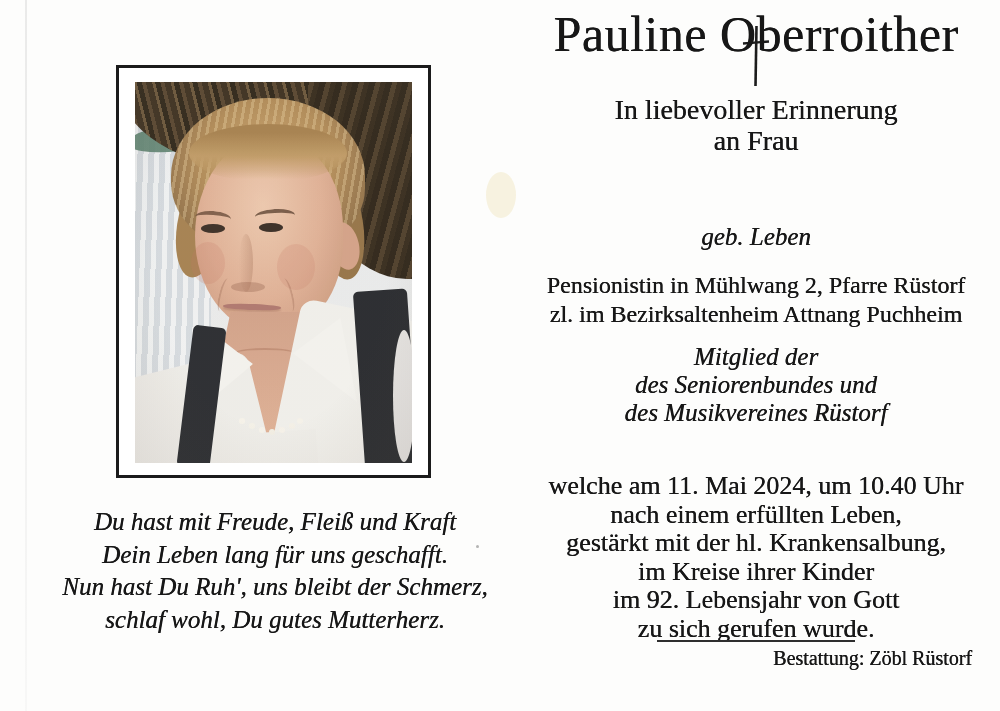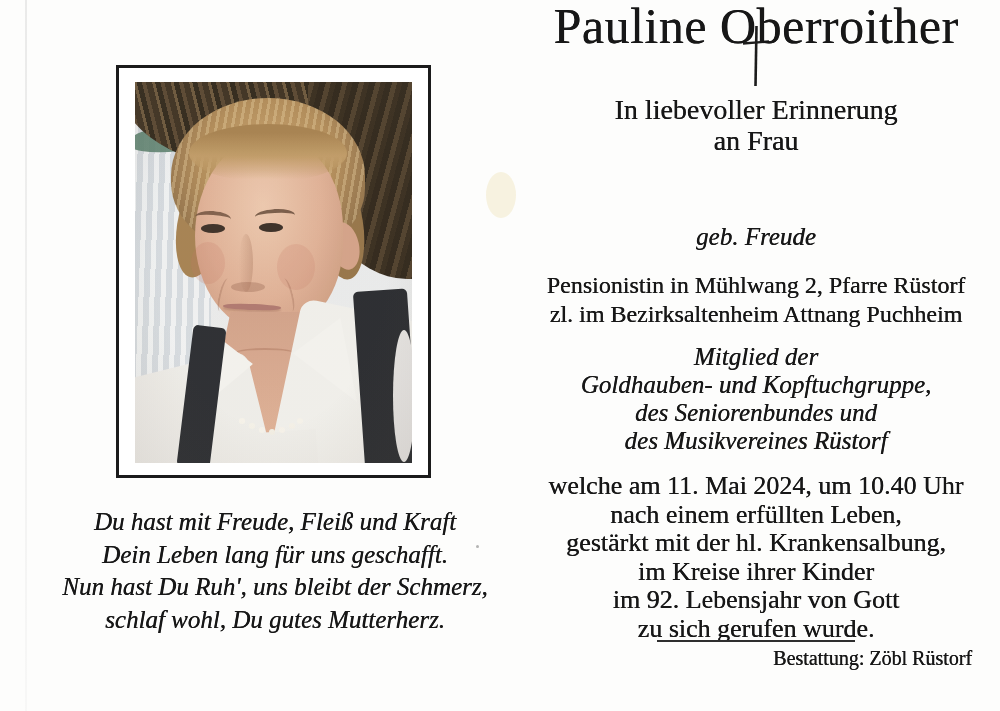--- a/index.html
+++ b/index.html
@@ -108,21 +108,21 @@
     text-shadow:.3px 0 0 currentColor;
   }
   .poem p{margin:0;}
   .right-col{position:absolute;left:540px;top:0;width:432px;text-align:center;
     text-shadow:.3px 0 0 currentColor;}
   .right-col>div{position:absolute;width:100%;}
   .right-col p{margin:0;}
   .cross-wrap{top:24px;}
   .cross-wrap svg{display:inline-block;}
   .intro{top:94px;font-size:28px;line-height:31px;}
-  .name{top:169px;font-size:50px;line-height:52px;font-weight:normal;margin:0;
+  .name{top:169px;font-size:50px;line-height:52px;font-weight:normal;margin:8px;
     letter-spacing:.5px;white-space:nowrap;}
   .maiden{top:223px;font-style:italic;font-size:25px;}
   .residence{top:271px;font-size:24px;line-height:29px;}
   .membership{top:343px;font-style:italic;font-size:25px;line-height:28px;}
   .death{top:472px;font-size:26px;line-height:28.6px;}
   .undertaker{top:640px;}
   .undertaker .rule{width:198px;margin:0 auto 5px auto;border-top:2px solid #2e2e2e;}
   .undertaker p{font-size:20px;line-height:22px;text-align:right;}
 </style>
 </head>
@@ -194,31 +194,30 @@
     <div class="intro">
       <p>In liebevoller Erinnerung</p>
       <p>an Frau</p>
     </div>
 
     <div>
         <h1 class="name">Pauline Oberroither</h1>
       </div>
 
     <div class="maiden">
-      <p>geb. Freude</p>
+      <p>geb. Leben</p>
     </div>
 
     <div class="residence">
       <p>Pensionistin in Mühlwang 2, Pfarre Rüstorf</p>
       <p>zl. im Bezirksaltenheim Attnang Puchheim</p>
     </div>
 
     <div class="membership">
       <p>Mitglied der</p>
-      <p>Goldhauben- und Kopftuchgruppe,</p>
       <p>des Seniorenbundes und</p>
       <p>des Musikvereines Rüstorf</p>
     </div>
 
     <div class="death">
       <p>welche am 11. Mai 2024, um 10.40 Uhr</p>
       <p>nach einem erfüllten Leben,</p>
       <p>gestärkt mit der hl. Krankensalbung,</p>
       <p>im Kreise ihrer Kinder</p>
       <p>im 92. Lebensjahr von Gott</p>

